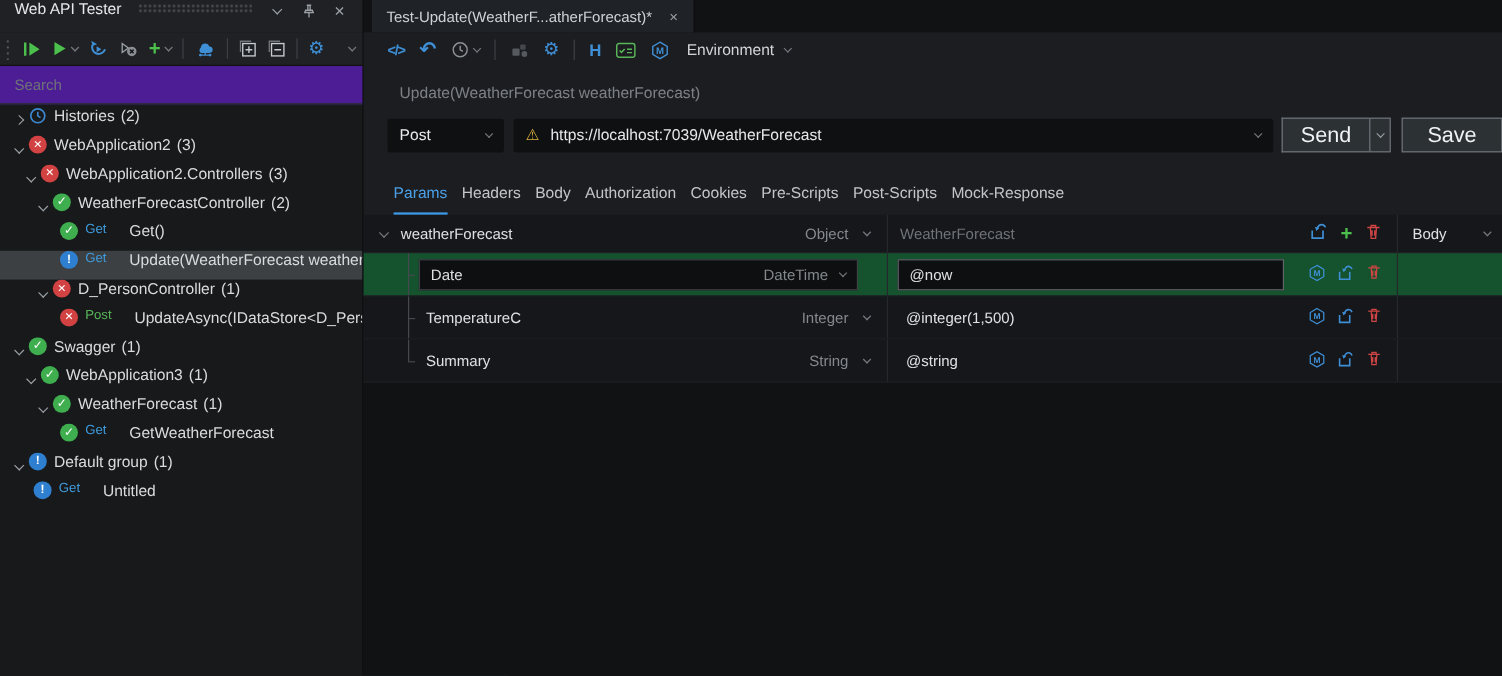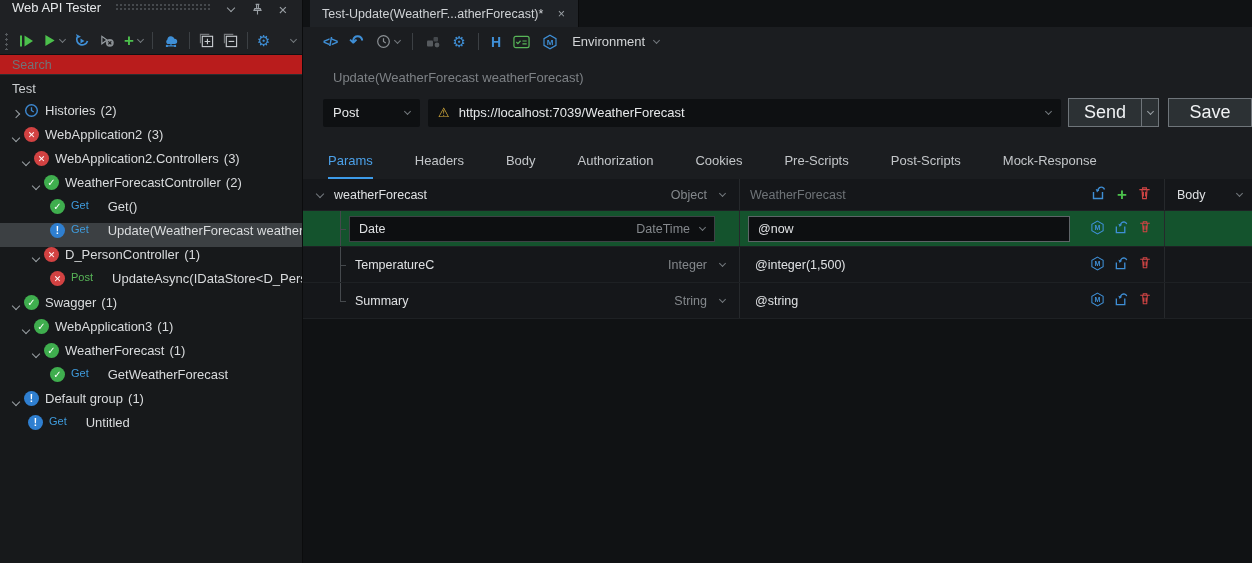--- a/index.html
+++ b/index.html
@@ -15,21 +15,21 @@
   .sep{width:1px;height:17px;background:#3c4044;flex:none}
   svg{flex:none}
 
   
   .left{width:303px;flex:none;display:flex;flex-direction:column;background:#17191b;border-right:1px solid #0b0c0d}
   .ltitle{height:27px;flex:none;display:flex;gap:8px;padding:0 10px 0 12px;background:#1f2124;color:#e6e8ea}
   .ltitle .dots{flex:1;height:8px;margin:3px 4px 0 6px;background-image:radial-gradient(circle,#45494d 1px,transparent 1.3px);background-size:4px 4px}
   .ico-btn{display:flex;align-items:center;justify-content:center;width:18px;height:18px;color:#9aa0a5;cursor:default}
   .ltoolbar{height:28px;flex:none;display:flex;align-items:center;gap:9px;padding:0 6px 0 4px;background:#1f2124;border-bottom:1px solid #101113}
   .grip{width:6px;height:18px;background-image:radial-gradient(circle,#55595d 1px,transparent 1.2px);background-size:5px 5px;flex:none}
-  .lsearch{height:20px;flex:none;display:flex;align-items:center;background:#b91c1c;border-bottom:1px solid #2a2d30}
+  .lsearch{height:32px;flex:none;display:flex;align-items:center;background:#4c1d95;border-bottom:1px solid #2a2d30}
   .lsearch input{background:transparent;border:none;outline:none;color:#c4c7ca;font:12.5px "Liberation Sans",sans-serif;padding:0 12px;width:100%}
   .lsearch input::placeholder{color:#6f7478}
   .ltest{height:26px;flex:none;display:flex;align-items:center;padding:0 12px;color:#cbced1}
   .tree{flex:1;overflow:hidden;padding-top:2px}
   .trow{height:24px;display:flex;white-space:nowrap;overflow:hidden;cursor:default}
   .trow.sel{background:#3c4043}
   .pl8{padding-left:8px}.pl18{padding-left:18px}.pl28{padding-left:28px}.pl50{padding-left:50px}
   .slot{width:16px;flex:none;display:flex;align-items:center;justify-content:center}
   .sic{width:15px;height:15px;border-radius:50%;flex:none;display:flex;align-items:center;justify-content:center;
        font-size:10px;font-weight:bold;color:#fff;margin-right:6px}
@@ -57,21 +57,21 @@
   .mselect{width:97px;height:28px;background:#0e1012;display:flex;align-items:center;padding:0 10px;color:#e8eaec;flex:none;border-radius:2px}
   .mselect .chv{margin-left:auto}
   .urlbox{flex:1;height:28px;background:#0e1012;display:flex;align-items:center;gap:9px;margin-left:8px;padding:0 10px;border-radius:2px;min-width:0}
   .warnico{color:#dfb33d;font-size:13px;line-height:1}
   .urlbox input{flex:1;background:transparent;border:none;outline:none;color:#e6e8ea;font:13px "Liberation Sans",sans-serif}
   .btn{height:29px;background:#2c3134;border:1px solid #6f757a;color:#f0f2f4;display:flex;align-items:center;justify-content:center;font-size:18px}
   .sendgrp{display:flex;margin-left:7px;flex:none}
   .send-main{width:73px;border-right:none}
   .send-chv{width:18px;border-left:1px solid #6f757a}
   .savebtn{width:84px;margin-left:9px;flex:none}
-  .reqtabs{height:36px;margin-top:16px;flex:none;display:flex;gap:42px;padding-left:25px;align-items:stretch}
+  .reqtabs{height:36px;margin-top:16px;flex:none;display:flex;gap:12px;padding-left:25px;align-items:stretch}
   .rtab{display:flex;align-items:center;color:#c3c6c9;font-size:13px;border-bottom:2px solid transparent;cursor:default}
   .rtab.active{color:#4ba0e8;border-bottom-color:#3d9be9}
 
   
   .thead{height:26px;flex:none;display:flex;background:#1d2023;border-top:1px solid #2a2d31;border-bottom:1px solid #2c2f33;color:#aeb1b4;font-size:12.5px}
   .c-name{width:437px;flex:none;display:flex;align-items:center;border-right:1px solid #26292c;min-width:0}
   .c-val{width:425px;flex:none;display:flex;align-items:center;border-right:1px solid #26292c;min-width:0}
   .c-type{flex:1;display:flex;align-items:center;min-width:0}
   .thead .c-name{padding-left:16px}
   .thead .c-val{padding-left:9px}
@@ -178,23 +178,20 @@
     <span class="tool gearico">⚙</span>
     <span style="margin-left:auto" class="tool">
         <i class="chv sm dim"></i>
       </span>
   </div>
 
   <div class="lsearch">
     <input placeholder="Search" style="">
   </div>
 
-  <div class="ltest">
-    <span>Test</span>
-  </div>
 
   <div class="tree">
     <div class="trow pl8">
       <span class="slot">
           <i class="chv right"></i>
         </span>
       <span class="sic hist">
         <svg width="15" height="15" viewBox="0 0 16 16">
             <circle cx="8" cy="8" r="6.2" fill="none" stroke="#3d87cf" stroke-width="1.5"></circle>
             <path d="M8 4.5V8l2.4 1.6" stroke="#3d87cf" stroke-width="1.4" fill="none"></path>

